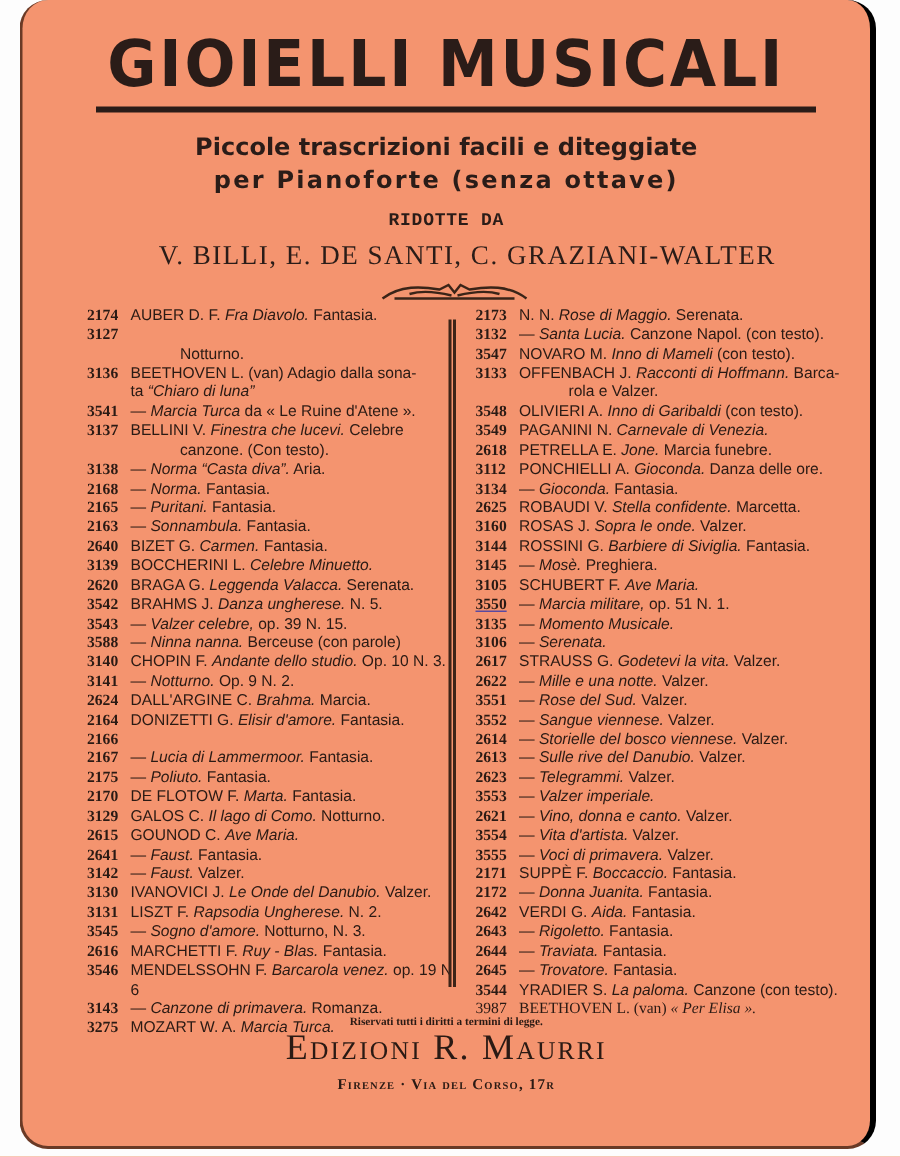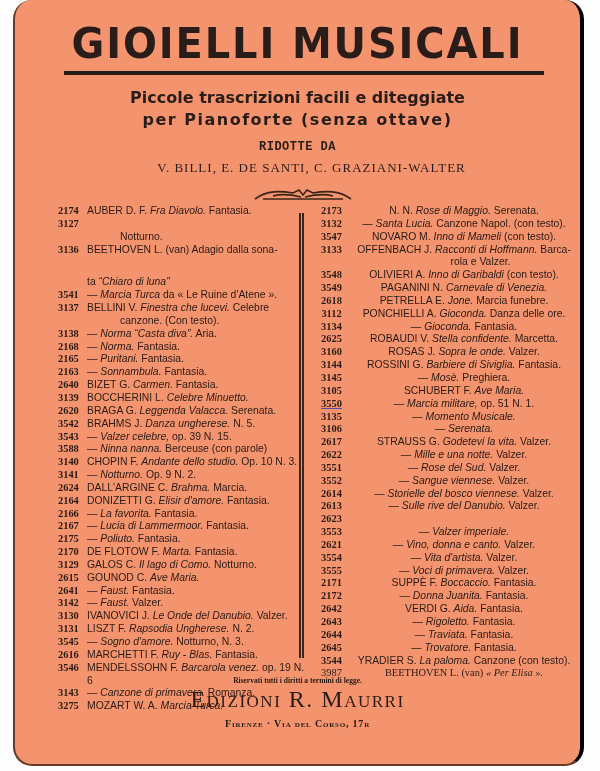--- a/index.html
+++ b/index.html
@@ -24,31 +24,31 @@
   }
   .sub {
     position: absolute; left: 0; right: 0; text-align: center;
     font-family: "DejaVu Sans", sans-serif; font-weight: bold; color: #2a1c18;
   }
   .sub1 { top: 88px; font-size: 16px; }
   .sub2 { top: 110px; font-size: 16px; letter-spacing: 1.5px; }
   .sub3 { top: 140px; font-size: 12px; letter-spacing: 0.5px; font-family: Liberation Mono, monospace; }
   .authors {
     position: absolute; left: 0; right: 0; top: 160px; text-align: center;
-    font-family: "Liberation Serif", serif; font-size: 13px; letter-spacing: 1px; color: #2a1c18; padding-left: 28px;
+    font-family: "Liberation Serif", serif; font-size: 18px; letter-spacing: 1px; color: #2a1c18; padding-left: 28px;
   }
   .ornament { position: absolute; left: 238px; top: 188px; width: 100px; height: 14px; }
 
   .col { position: absolute; top: 205px; font-family: "Liberation Sans", sans-serif; font-size: 10.4px; line-height: 12.85px; color: #2a1a14; }
   .col.left { left: 43px; width: 250px; }
-  .col.right { left: 302px; width: 265px; text-align: center; }
+  .col.right { left: 302px; width: 265px; }
   .entry { display: flex; }
   .num { width: 29px; flex: none; font-family: "Liberation Serif", serif; font-weight: bold; font-size: 10.4px; }
   .txt { flex: 1; }
-  .cont { padding-left: 29px; margin-top: 20px; }
+  .cont { padding-left: 29px; }
   .cont2 { padding-left: 62px; }
   .work { font-style: italic; }
   .divider { position: absolute; left: 284px; top: 213px; width: 1.5px; height: 445px; background: #3c2418;
     box-shadow: 3px 0 0 #3c2418; }
   .beet .num { font-weight: normal; }
   .beet .txt { font-family: "Liberation Serif", serif; }
   .underline { text-decoration: underline; text-decoration-color: #5a4aa0; }
 
   .rights { position: absolute; left: 0; right: 0; top: 676px; text-align: center; font-family: "Liberation Serif", serif; font-weight: bold; font-size: 7.5px; }
   .publisher { position: absolute; left: 0; right: 0; top: 686px; text-align: center; font-family: "Liberation Serif", serif; font-size: 24px; letter-spacing: 1.5px; font-variant: small-caps; }
@@ -147,21 +147,20 @@
       <div class="entry">
         <span class="num">2624</span>
         <span class="txt"><span>DALL'ARGINE C.</span> <span class="work">Brahma.</span> <span>Marcia.</span></span>
       </div>
       <div class="entry">
         <span class="num">2164</span>
         <span class="txt"><span>DONIZETTI G.</span> <span class="work">Elisir d'amore.</span> <span>Fantasia.</span></span>
       </div>
       <div class="entry">
         <span class="num">2166</span>
-        <span class="txt"><span>—</span> <span class="work">La favorita.</span> <span>Fantasia.</span></span>
       </div>
       <div class="entry">
         <span class="num">2167</span>
         <span class="txt"><span>—</span> <span class="work">Lucia di Lammermoor.</span> <span>Fantasia.</span></span>
       </div>
       <div class="entry">
         <span class="num">2175</span>
         <span class="txt"><span>—</span> <span class="work">Poliuto.</span> <span>Fantasia.</span></span>
       </div>
       <div class="entry">
@@ -303,20 +302,21 @@
       <div class="entry">
         <span class="num">2614</span>
         <span class="txt"><span>—</span> <span class="work">Storielle del bosco viennese.</span> <span>Valzer.</span></span>
       </div>
       <div class="entry">
         <span class="num">2613</span>
         <span class="txt"><span>—</span> <span class="work">Sulle rive del Danubio.</span> <span>Valzer.</span></span>
       </div>
       <div class="entry">
         <span class="num">2623</span>
+        <span class="txt"><span>—</span> <span class="work">Telegrammi.</span> <span>Valzer.</span></span>
       </div>
       <div class="entry">
         <span class="num">3553</span>
         <span class="txt"><span>—</span> <span class="work">Valzer imperiale.</span> </span>
       </div>
       <div class="entry">
         <span class="num">2621</span>
         <span class="txt"><span>—</span> <span class="work">Vino, donna e canto.</span> <span>Valzer.</span></span>
       </div>
       <div class="entry">

